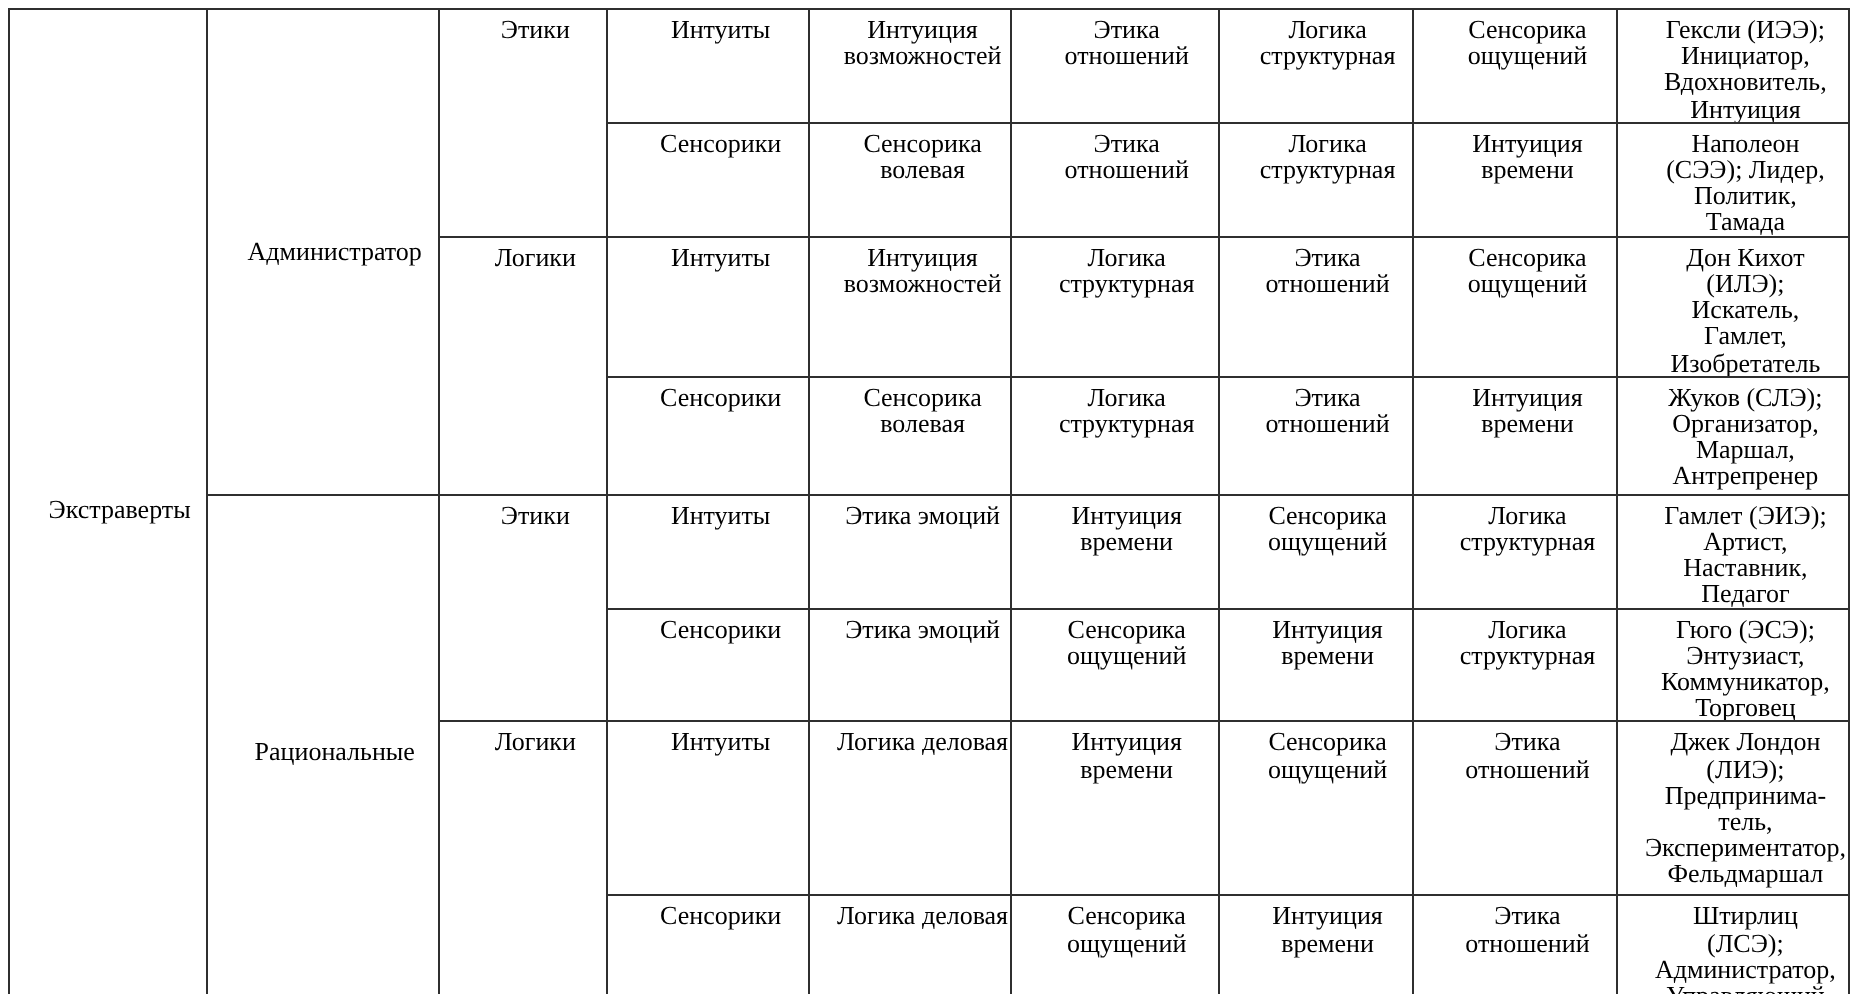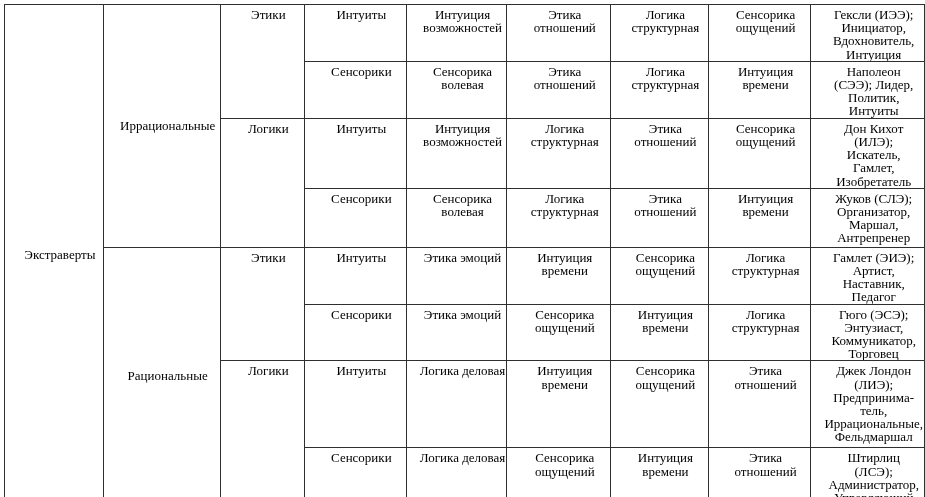--- a/index.html
+++ b/index.html
@@ -48,21 +48,21 @@
       <col style="width:102px">
       <col style="width:101px">
       <col style="width:104px">
       <col style="width:98px">
       <col style="width:103px">
       <col style="width:109px">
     </colgroup>
     <tbody>
       <tr class="r1">
         <td rowspan="8" class="vmid">Экстраверты</td>
-        <td rowspan="4" class="vmid">Иррациональные</td>
+        <td rowspan="4" class="vmid">Администратор</td>
         <td rowspan="2">Этики</td>
         <td>Интуиты</td>
         <td>Интуиция
 возможностей</td>
         <td>Этика
 отношений</td>
         <td>Логика
 структурная</td>
         <td>Сенсорика
 ощущений</td>
@@ -77,21 +77,21 @@
 волевая</td>
         <td>Этика
 отношений</td>
         <td>Логика
 структурная</td>
         <td>Интуиция
 времени</td>
         <td>Наполеон
 (СЭЭ); Лидер,
 Политик,
-Интуиты</td>
+Тамада</td>
       </tr>
       <tr class="r3">
         <td rowspan="2">Логики</td>
         <td>Интуиты</td>
         <td>Интуиция
 возможностей</td>
         <td>Логика
 структурная</td>
         <td>Этика
 отношений</td>
@@ -155,21 +155,21 @@
         <td>Интуиция
 времени</td>
         <td>Сенсорика
 ощущений</td>
         <td>Этика
 отношений</td>
         <td>Джек Лондон
 (ЛИЭ);
 Предпринима-
 тель,
-Иррациональные,
+Экспериментатор,
 Фельдмаршал</td>
       </tr>
       <tr class="r8">
         <td>Сенсорики</td>
         <td>Логика деловая</td>
         <td>Сенсорика
 ощущений</td>
         <td>Интуиция
 времени</td>
         <td>Этика

